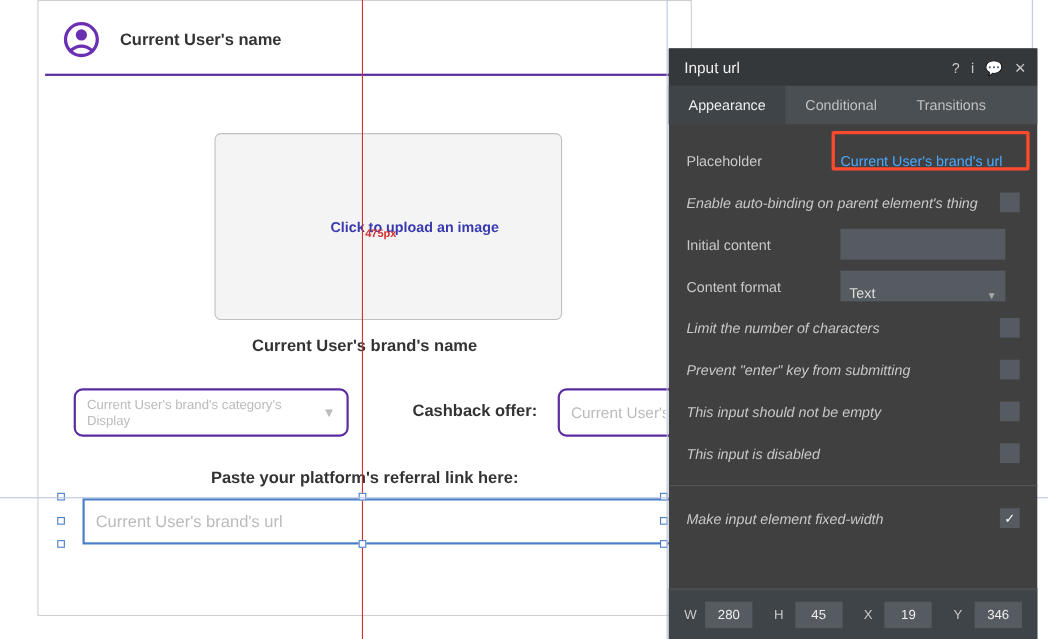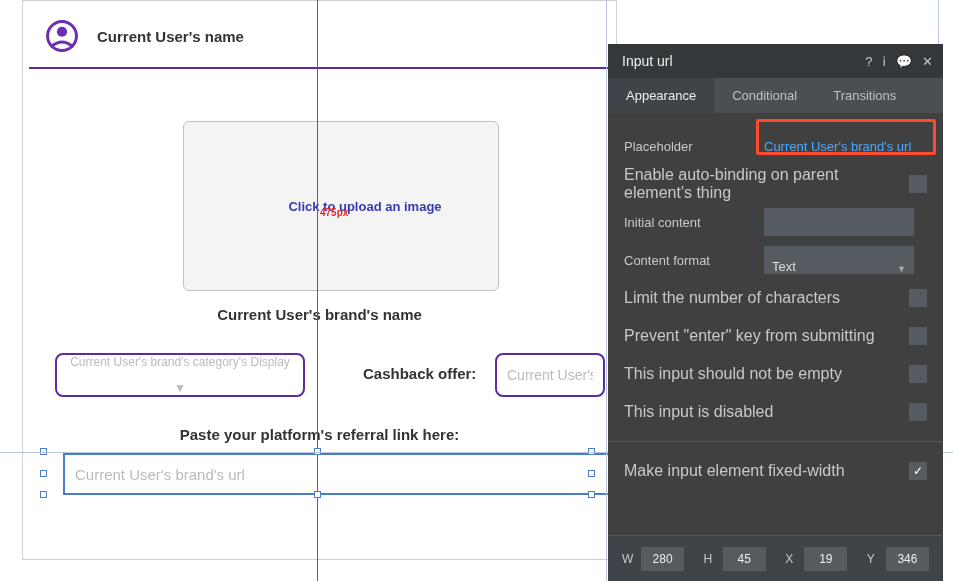--- a/index.html
+++ b/index.html
@@ -1,31 +1,31 @@
 <!DOCTYPE html>
 <html><head>
 <meta charset="utf-8">
 <style>
   * { box-sizing: border-box; margin: 0; padding: 0; font-family: -apple-system, BlinkMacSystemFont, "Segoe UI", Arial, sans-serif; }
   body { width: 953px; height: 581px; background: #fff; position: relative; overflow: hidden; }
 
-  .canvas { position: absolute; left: 4px; top: 0; width: 615px; height: 408px; padding-left: 20px; }
+  .canvas { position: absolute; left: 16px; top: 0; width: 615px; height: 408px; padding-left: 20px; }
   .card { position: absolute; left: 18px; top: 0; width: 595px; height: 560px; border: 1px solid #d0d0d0; background: #fff; }
 
   .header-row { display: flex; align-items: center; padding: 18px 22px 14px 22px; }
   .avatar { width: 34px; height: 34px; margin-right: 18px; }
   .username { font-weight: 700; font-size: 15px; color: #333; }
   .hr { height: 2px; background: #5b2ca0; margin: 0 6px 0 6px; }
 
   .uploader { position: absolute; left: 160px; top: 120px; width: 316px; height: 170px; border: 1px solid #c0c0c0; border-radius: 6px; background: #f4f4f4; display: flex; align-items: center; justify-content: center; }
   .uploader span { color: #3a3ab0; font-weight: 600; font-size: 13px; margin-left: 48px; }
 
   .brand-name { position: absolute; top: 305px; width: 100%; text-align: center; font-weight: 700; font-size: 15px; color: #333; }
 
-  .select-box { position: absolute; left: 32px; top: 352px; width: 250px; height: 44px; border: 2px solid #5b2ca0; border-radius: 8px; display: flex; align-items: center; padding: 0 10px; justify-content: space-between; flex-direction: column; }
+  .select-box { position: absolute; left: 32px; top: 352px; width: 250px; height: 44px; border: 2px solid #5b2ca0; border-radius: 8px; display: flex; align-items: center; padding: 0 10px; justify-content: space-between; }
   .select-box span { color: #bbb; font-size: 12px; }
   .chev { color: #888; font-size: 11px; }
 
   .cashback-label { position: absolute; left: 340px; top: 364px; font-weight: 700; font-size: 15px; color: #333; }
   .cashback-input { position: absolute; left: 472px; top: 352px; width: 110px; height: 44px; border: 2px solid #5b2ca0; border-radius: 8px; display: flex; align-items: center; padding: 0 10px; }
   .cashback-input span { color: #bbb; font-size: 14px; overflow: hidden; white-space: nowrap; }
 
   .paste-label { position: absolute; top: 425px; width: 100%; text-align: center; font-weight: 700; font-size: 15px; color: #333; }
 
   .url-input { position: absolute; left: 40px; top: 452px; width: 548px; height: 42px; border: 2px solid #4a7ec9; background: #fff; display: flex; align-items: center; padding: 0 10px; }
@@ -55,21 +55,21 @@
 
   .prop-body { padding: 14px 16px 0 16px; position: relative; }
 
   .row { display: flex; align-items: center; min-height: 38px; }
   .row .lbl { width: 140px; color: #c8c8c8; font-size: 13px; }
 
   .placeholder-val { color: #4aa8ff; font-size: 13px; cursor: pointer; }
   .highlight-box { position: absolute; left: 148px; top: 6px; width: 180px; height: 36px; border: 3px solid #ff4a2e; border-radius: 2px; pointer-events: none; }
 
   .toggle-row { display: flex; align-items: center; justify-content: space-between; min-height: 38px; }
-  .toggle-row .tlbl { color: #c8c8c8; font-size: 16px; flex: 1; padding-right: 10px; }
+  .toggle-row .tlbl { color: #c8c8c8; font-size: 13px; flex: 1; padding-right: 10px; font-style: italic; }
   .check { width: 18px; height: 18px; background: #555b60; display: flex; align-items: center; justify-content: center; color: #fff; font-size: 12px; cursor: pointer; }
   .check.off::after { content: ""; }
   .check.on::after { content: "✓"; }
 
   .field-input { width: 150px; height: 28px; background: #555b60; border: none; }
   .select-dark { width: 150px; height: 28px; background: #555b60; display: flex; align-items: flex-end; justify-content: space-between; padding: 0 8px; color: #ddd; cursor: pointer; }
   .select-dark .tri { font-size: 9px; color: #aaa; }
 
   .divider { height: 1px; background: #52575b; margin: 10px -16px; }
 

